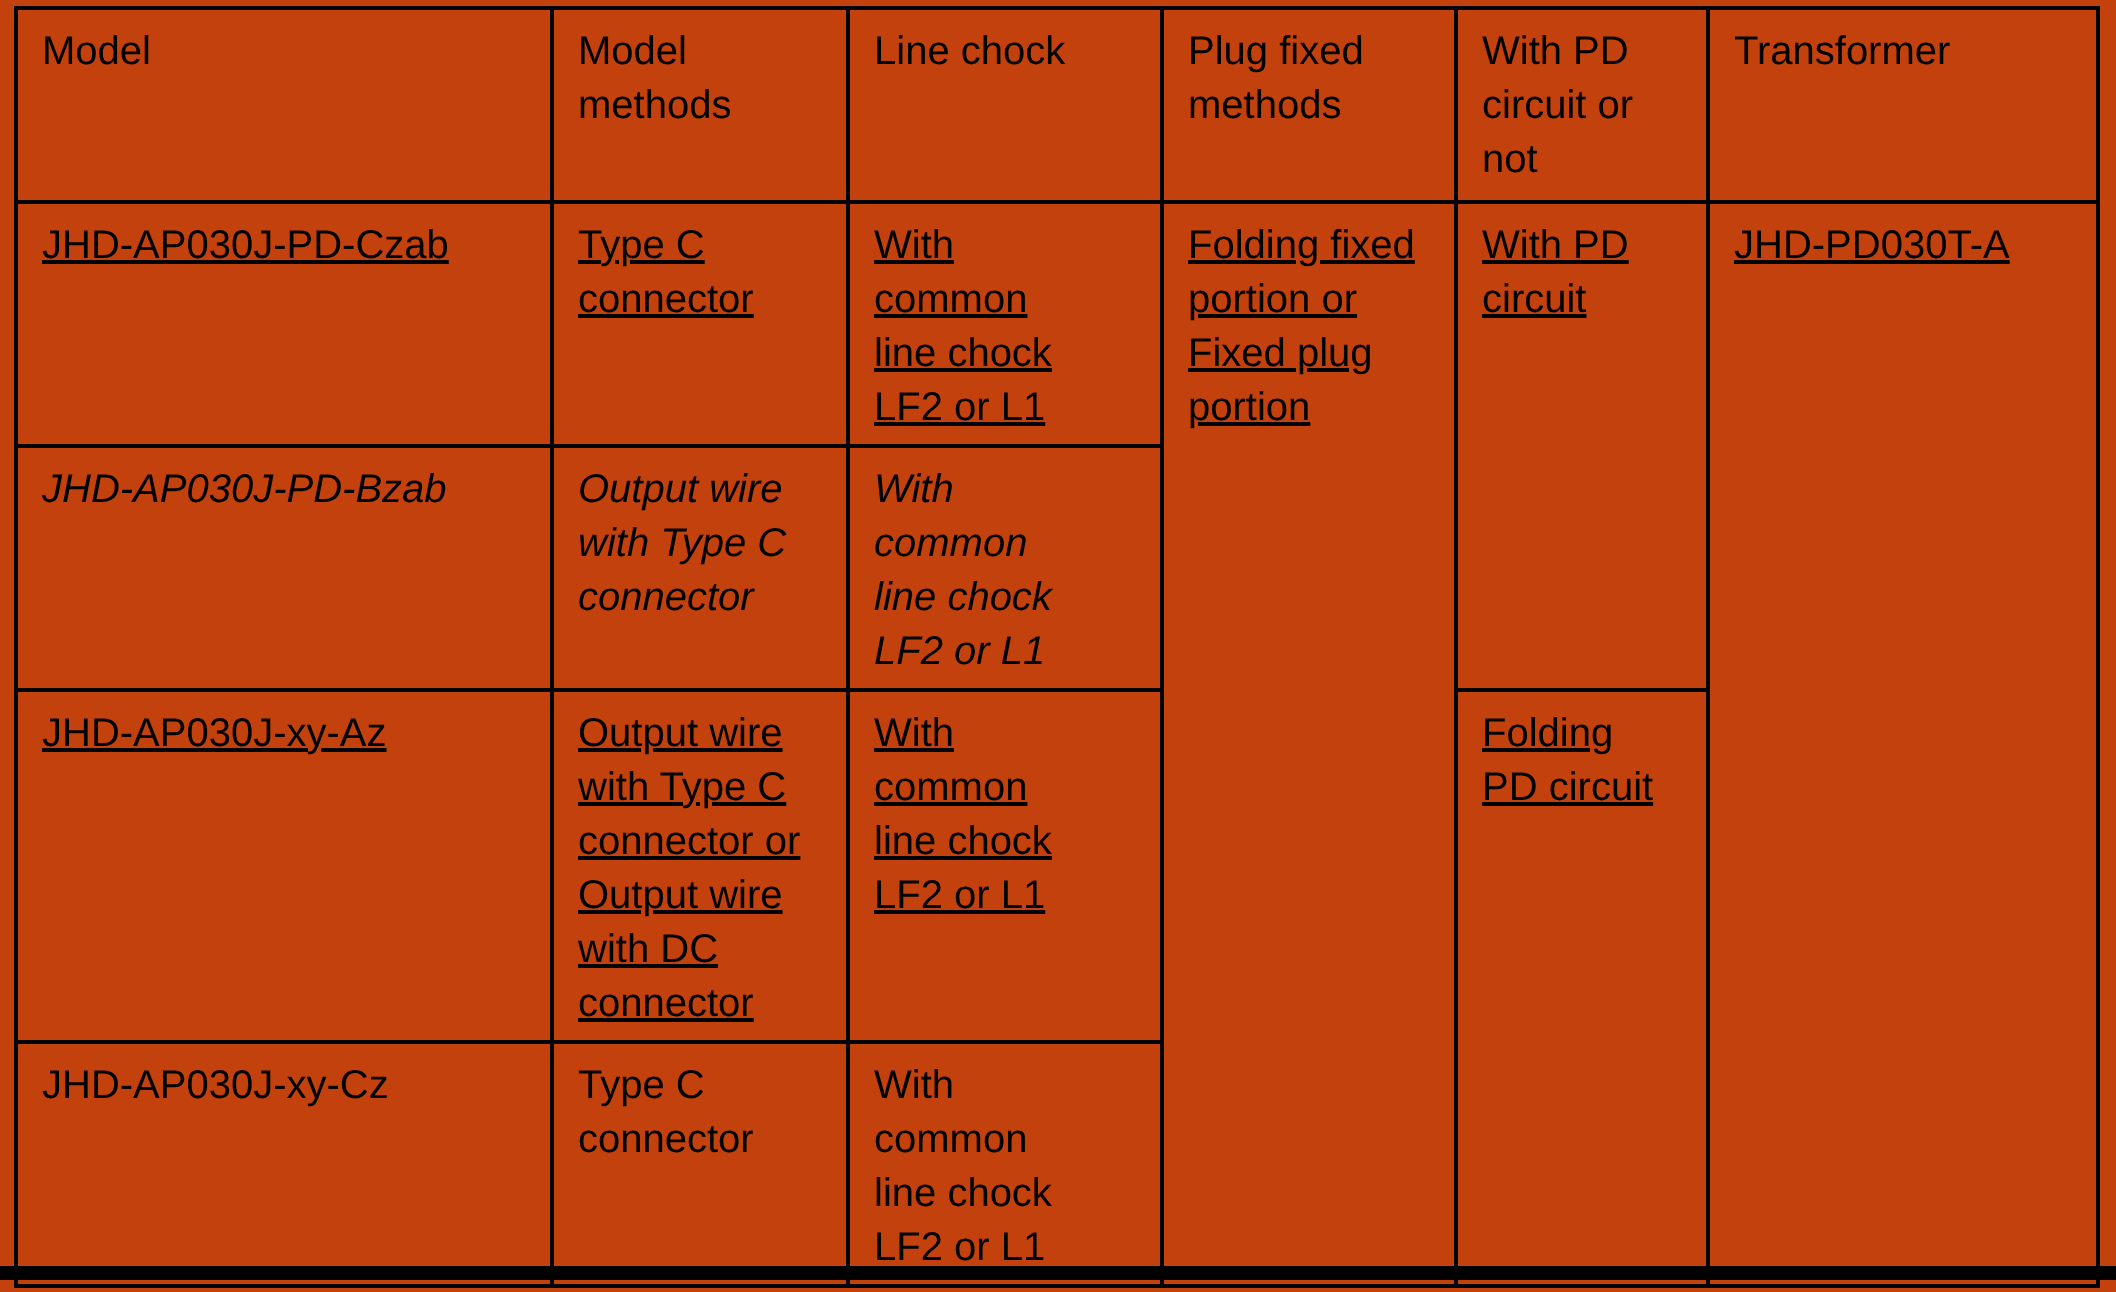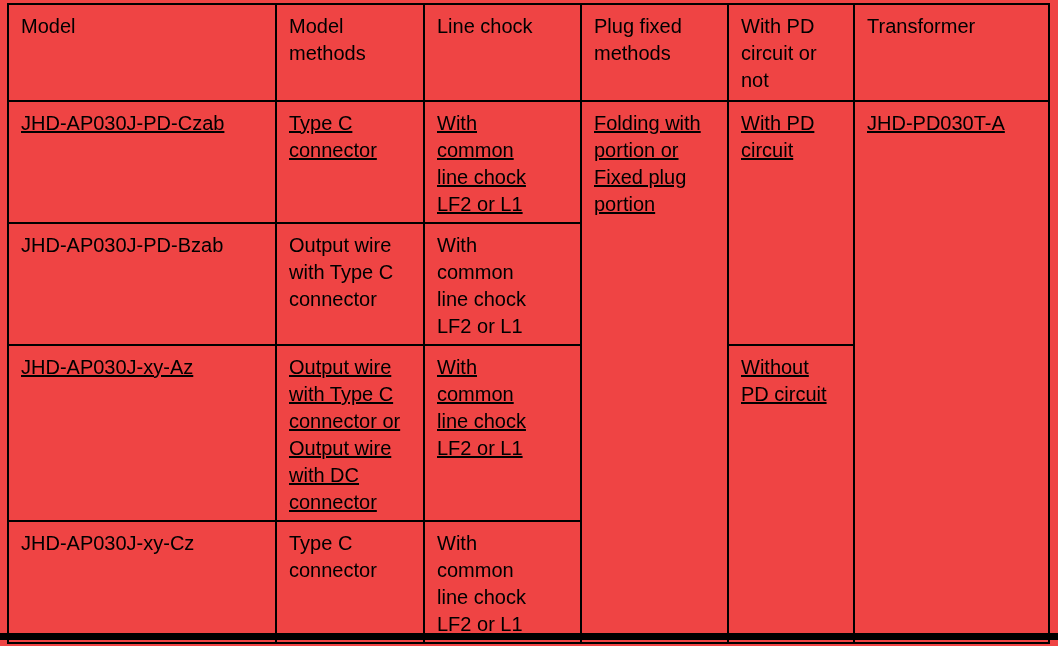--- a/index.html
+++ b/index.html
@@ -6,21 +6,21 @@
   html, body {
     margin: 0;
     padding: 0;
     background: #ffffff;
     font-family: "Liberation Sans", sans-serif;
   }
   .canvas {
     position: relative;
     width: 1058px;
     height: 646px;
-    background: #ef4444;
+    background: #c2410c;
     overflow: hidden;
   }
   table.spec {
     position: absolute;
     left: 7px;
     top: 3px;
     width: 1041px;
     border-collapse: collapse;
     table-layout: fixed;
   }
@@ -32,21 +32,21 @@
     padding: 8px 12px 4px 12px;
     font-size: 20px;
     line-height: 27px;
     font-weight: 400;
     color: #000000;
     white-space: pre-line;
     overflow: hidden;
   }
   tr.r-header { height: 97px; }
   tr.r-1 { height: 121px; text-decoration: underline; }
-  tr.r-2 { height: 122px; }
+  tr.r-2 { height: 122px; font-style: italic; }
   tr.r-3 { height: 173px; text-decoration: underline; }
   tr.r-4 { height: 117px; }
   .thick-rule {
     position: absolute;
     left: 0;
     top: 633px;
     width: 1058px;
     height: 7px;
     background: #000000;
   }
@@ -81,21 +81,21 @@
     </tr>
 
     <tr class="r-1">
       <td>JHD-AP030J-PD-Czab</td>
       <td>Type C
 connector</td>
       <td>With
 common
 line chock
 LF2 or L1</td>
-      <td rowspan="4">Folding with
+      <td rowspan="4">Folding fixed
 portion or
 Fixed plug
 portion</td>
       <td rowspan="2">With PD
 circuit</td>
       <td rowspan="4">JHD-PD030T-A</td>
     </tr>
 
     <tr class="r-2">
       <td>JHD-AP030J-PD-Bzab</td>
@@ -113,21 +113,21 @@
       <td>Output wire
 with Type C
 connector or
 Output wire
 with DC
 connector</td>
       <td>With
 common
 line chock
 LF2 or L1</td>
-      <td rowspan="2">Without
+      <td rowspan="2">Folding
 PD circuit</td>
     </tr>
 
     <tr class="r-4">
       <td>JHD-AP030J-xy-Cz</td>
       <td>Type C
 connector</td>
       <td>With
 common
 line chock

